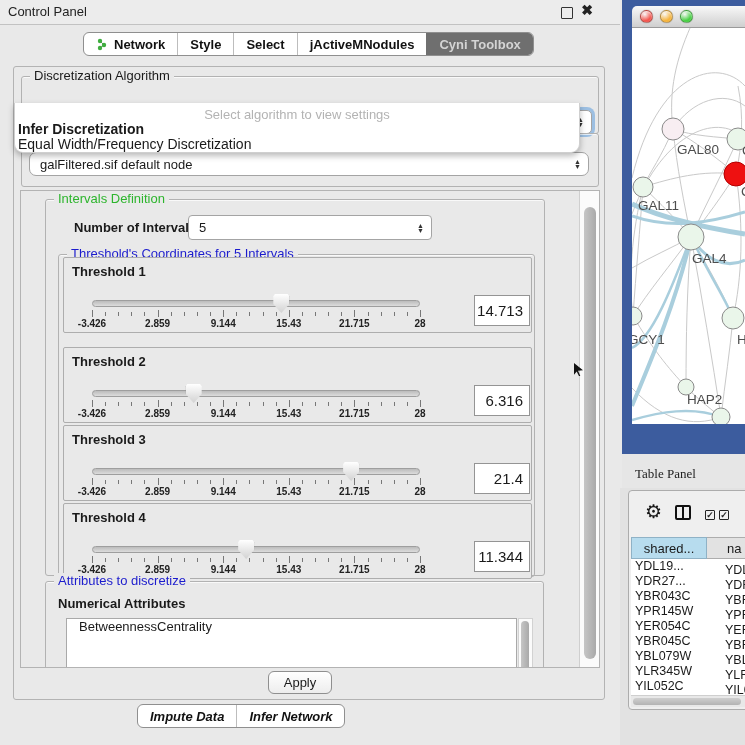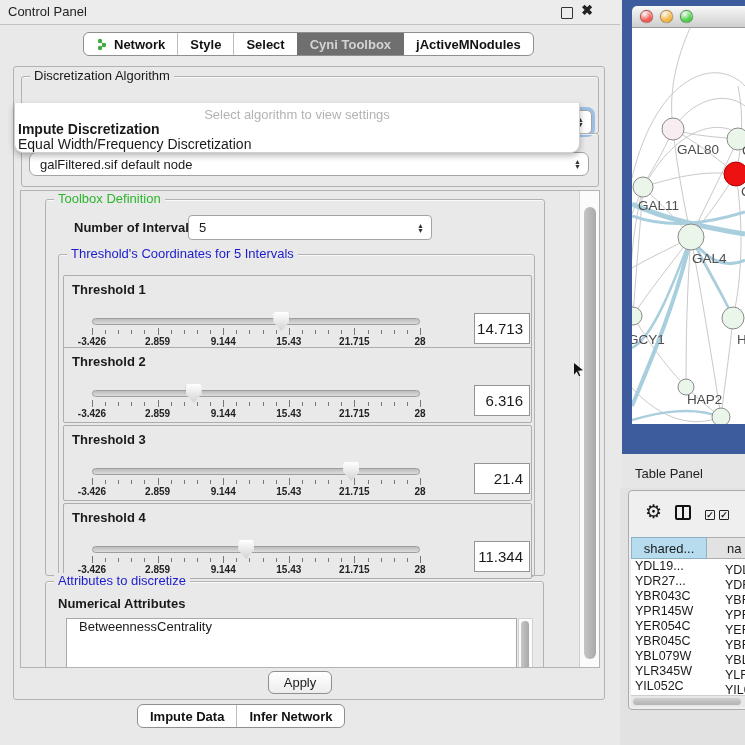--- a/index.html
+++ b/index.html
@@ -12,21 +12,21 @@
   #float-btn{left:561px;top:7px;width:10px;height:10px;border:1.5px solid #333;border-radius:1px;}
   #close-btn{left:581px;top:4px;font-weight:700;font-size:14px;}
   
   .segbar{display:flex;background:#fff;border:1px solid #8f8f8f;border-radius:6px;overflow:hidden;height:24px;box-sizing:border-box;}
   .seg{display:flex;align-items:center;gap:5px;padding:0 12px;font-size:13px;font-weight:700;color:#111;
        border-left:1px solid #bdbdbd;white-space:nowrap;justify-content:space-between;}
   .seg:first-child{border-left:none;}
   .seg.active{background:#6f6f6f;color:#d4d4d4;border-left-color:#6f6f6f;}
   .seg.active + .seg{border-left-color:#6f6f6f;}
   #top-tabs{left:83px;top:32px;}
-  #bottom-tabs{left:137px;top:704px;}
+  #bottom-tabs{left:137px;top:704px;font-style:italic;}
   
   #tab-content{left:13px;top:66px;width:592px;height:634px;background:#e9e9e9;
       border:1px solid #b3b3b3;border-radius:3px;box-sizing:border-box;}
   .groupbox{position:absolute;border:1px solid #b2b2b2;border-radius:3px;box-sizing:border-box;
       box-shadow:inset 0 1px 0 rgba(255,255,255,.7);}
   .legend{position:absolute;top:-9px;left:8px;background:#e9e9e9;padding:0 4px;font-size:13px;white-space:nowrap;}
   .legend.green{color:#2db52d;}
   .legend.blue{color:#1c1ccd;}
   .combo{position:absolute;background:#fff;border:1px solid #a4a4a4;border-radius:4px;box-sizing:border-box;
       font-size:13px;display:flex;align-items:center;padding-left:10px;}
@@ -69,21 +69,21 @@
   
   #apply-btn{left:268px;top:671px;width:64px;height:23px;background:linear-gradient(#ffffff,#ededed);
       border:1px solid #8f8f8f;border-radius:6px;font-size:13px;text-align:center;line-height:21px;box-sizing:border-box;}
   
   #net-frame{left:622px;top:0;width:123px;height:454px;background:#3c5c9e;}
   #mac-titlebar{left:10px;top:6px;width:113px;height:22px;background:linear-gradient(#f8f8f8,#cfcfcf);
       border-bottom:1px solid #9a9a9a;border-radius:5px 0 0 0;box-sizing:border-box;}
   .light{position:absolute;top:4px;width:13px;height:13px;border-radius:50%;box-shadow:inset 0 1px 2px rgba(255,255,255,.8),0 0 1px rgba(0,0,0,.5);border:1px solid rgba(0,0,0,.25);box-sizing:border-box;}
   #net-canvas{left:10px;top:28px;width:113px;height:396px;background:#fff;overflow:hidden;}
   
-  #tp-strip{left:622px;top:454px;width:123px;height:34px;background:#e6e6e6;}
+  #tp-strip{left:622px;top:454px;width:123px;height:34px;background:#e6e6e6;font-family:Liberation Serif, serif;}
   #tp-strip .t{position:absolute;left:13px;top:12px;font-size:13px;color:#222;}
   #tp-body-bg{left:620px;top:488px;width:125px;height:257px;background:#e2e2e2;}
   #tp-card{left:628px;top:490px;width:130px;height:220px;background:#efefef;border:1px solid #acacac;
       border-radius:4px;box-sizing:border-box;overflow:hidden;}
   .th-cell{position:absolute;top:46px;height:22px;box-sizing:border-box;font-size:13px;line-height:21px;}
   #tp-rows{position:absolute;left:2px;top:68px;width:128px;height:136px;background:#fff;overflow:hidden;}
   .tp-row{height:15px;font-size:12.5px;line-height:15px;white-space:nowrap;}
   .tp-row .c1{display:inline-block;width:72px;padding-left:4px;overflow:hidden;}
   .tp-row .c2{display:inline-block;padding-left:18px;}
   #tp-hscroll{position:absolute;left:2px;top:204px;width:126px;height:11px;background:#e8e8e8;border-top:1px solid #cfcfcf;}
@@ -116,25 +116,25 @@
         <circle cx="4" cy="10" r="2.2" fill="#3fae3f"></circle>
     </svg>
     <span>Network</span>
   </div>
   <div class="seg">
       <span>Style</span>
     </div>
   <div class="seg">
       <span>Select</span>
     </div>
+  <div class="seg">
+      <span>jActiveMNodules</span>
+    </div>
   <div class="seg active">
       <span>Cyni Toolbox</span>
-    </div>
-  <div class="seg">
-      <span>jActiveMNodules</span>
     </div>
 </div>
 
 <div class="abs" id="tab-content">
 
   <div class="groupbox" style="left:7px;top:9px;width:578px;height:58px;">
     <div class="legend">Discretization Algorithm</div>
     <div class="combo" style="left:7px;top:33px;width:563px;height:24px;box-shadow:0 0 0 3px rgba(92,156,221,.55);border-radius:5px;">
       <span class="stepper">▲<span>▼</span></span>
     </div>
@@ -145,31 +145,31 @@
     <div class="combo" style="left:7px;top:18px;width:560px;height:24px;border-radius:7px;">
       <span>galFiltered.sif default node</span>
       <span class="stepper">▲<span>▼</span></span>
     </div>
   </div>
 </div>
 
 <div class="abs" id="scroll-panel">
 
   <div class="groupbox" style="left:24px;top:8px;width:500px;height:377px;">
-    <div class="legend green">Toolbox Definition</div>
+    <div class="legend green">Intervals Definition</div>
     <div class="abs" style="left:28px;top:20px;font-size:13px;font-weight:700;">Number of Intervals</div>
     <div class="combo" style="left:142px;top:15px;width:244px;height:25px;">
       <span>5</span>
       <span class="stepper">▲<span>▼</span></span>
     </div>
 
     <div class="groupbox" style="left:12px;top:54px;width:477px;height:323px;">
       <div class="legend blue">Threshold's Coordinates for 5 Intervals</div>
       <div id="threshold-rows">
-          <div class="t-row" style="top: 20px;">
+          <div class="t-row" style="top: 2px;">
             <div class="t-label">Threshold 1</div>
             <div class="t-slider">
               <div class="track"></div>
               <div class="handle" style="left: calc(57.72% - 8px);"></div>
               <div class="ticks">
                 <div class="tick major" style="left: 0%;"></div>
                 <div class="tick minor" style="left: 4%;"></div>
                 <div class="tick minor" style="left: 8%;"></div>
                 <div class="tick minor" style="left: 12%;"></div>
                 <div class="tick minor" style="left: 16%;"></div>
@@ -364,21 +364,21 @@
   <div class="seg">
       <span>Impute Data</span>
     </div>
   <div class="seg">
       <span>Infer Network</span>
     </div>
 </div>
 
 <div class="abs" id="algo-popup">
   <div class="hint">Select algorithm to view settings</div>
-  <div class="opt b">Impute Discretization</div>
+  <div class="opt b">Infer Discretization</div>
   <div class="opt r">Equal Width/Frequency Discretization</div>
 </div>
 
 <div class="abs" id="net-frame">
   <div class="abs" id="mac-titlebar">
     <div class="light" style="left: 8px; background: radial-gradient(circle at 35% 30%, rgba(255, 255, 255, 0.69), rgb(244, 86, 79) 60%);" id="light-r"></div>
     <div class="light" style="left: 28px; background: radial-gradient(circle at 35% 30%, rgba(255, 255, 255, 0.69), rgb(246, 180, 60) 60%);" id="light-y"></div>
     <div class="light" style="left: 48px; background: radial-gradient(circle at 35% 30%, rgba(255, 255, 255, 0.69), rgb(71, 208, 67) 60%);" id="light-g"></div>
   </div>
   <div class="abs" id="net-canvas">

